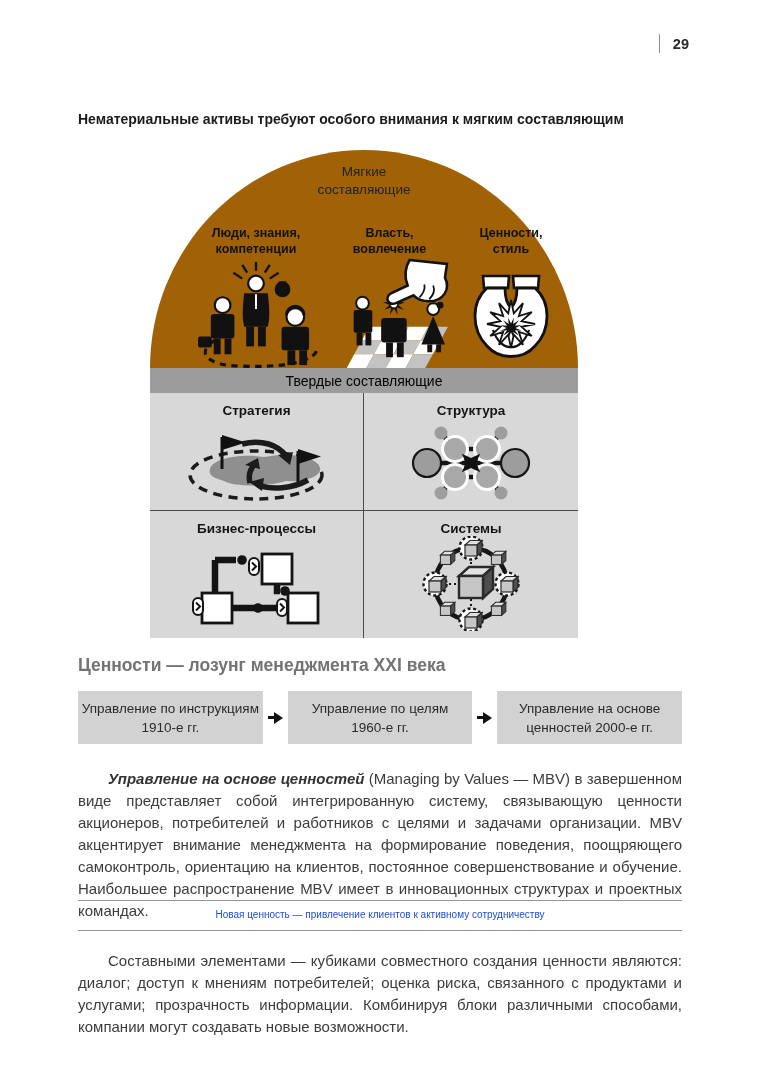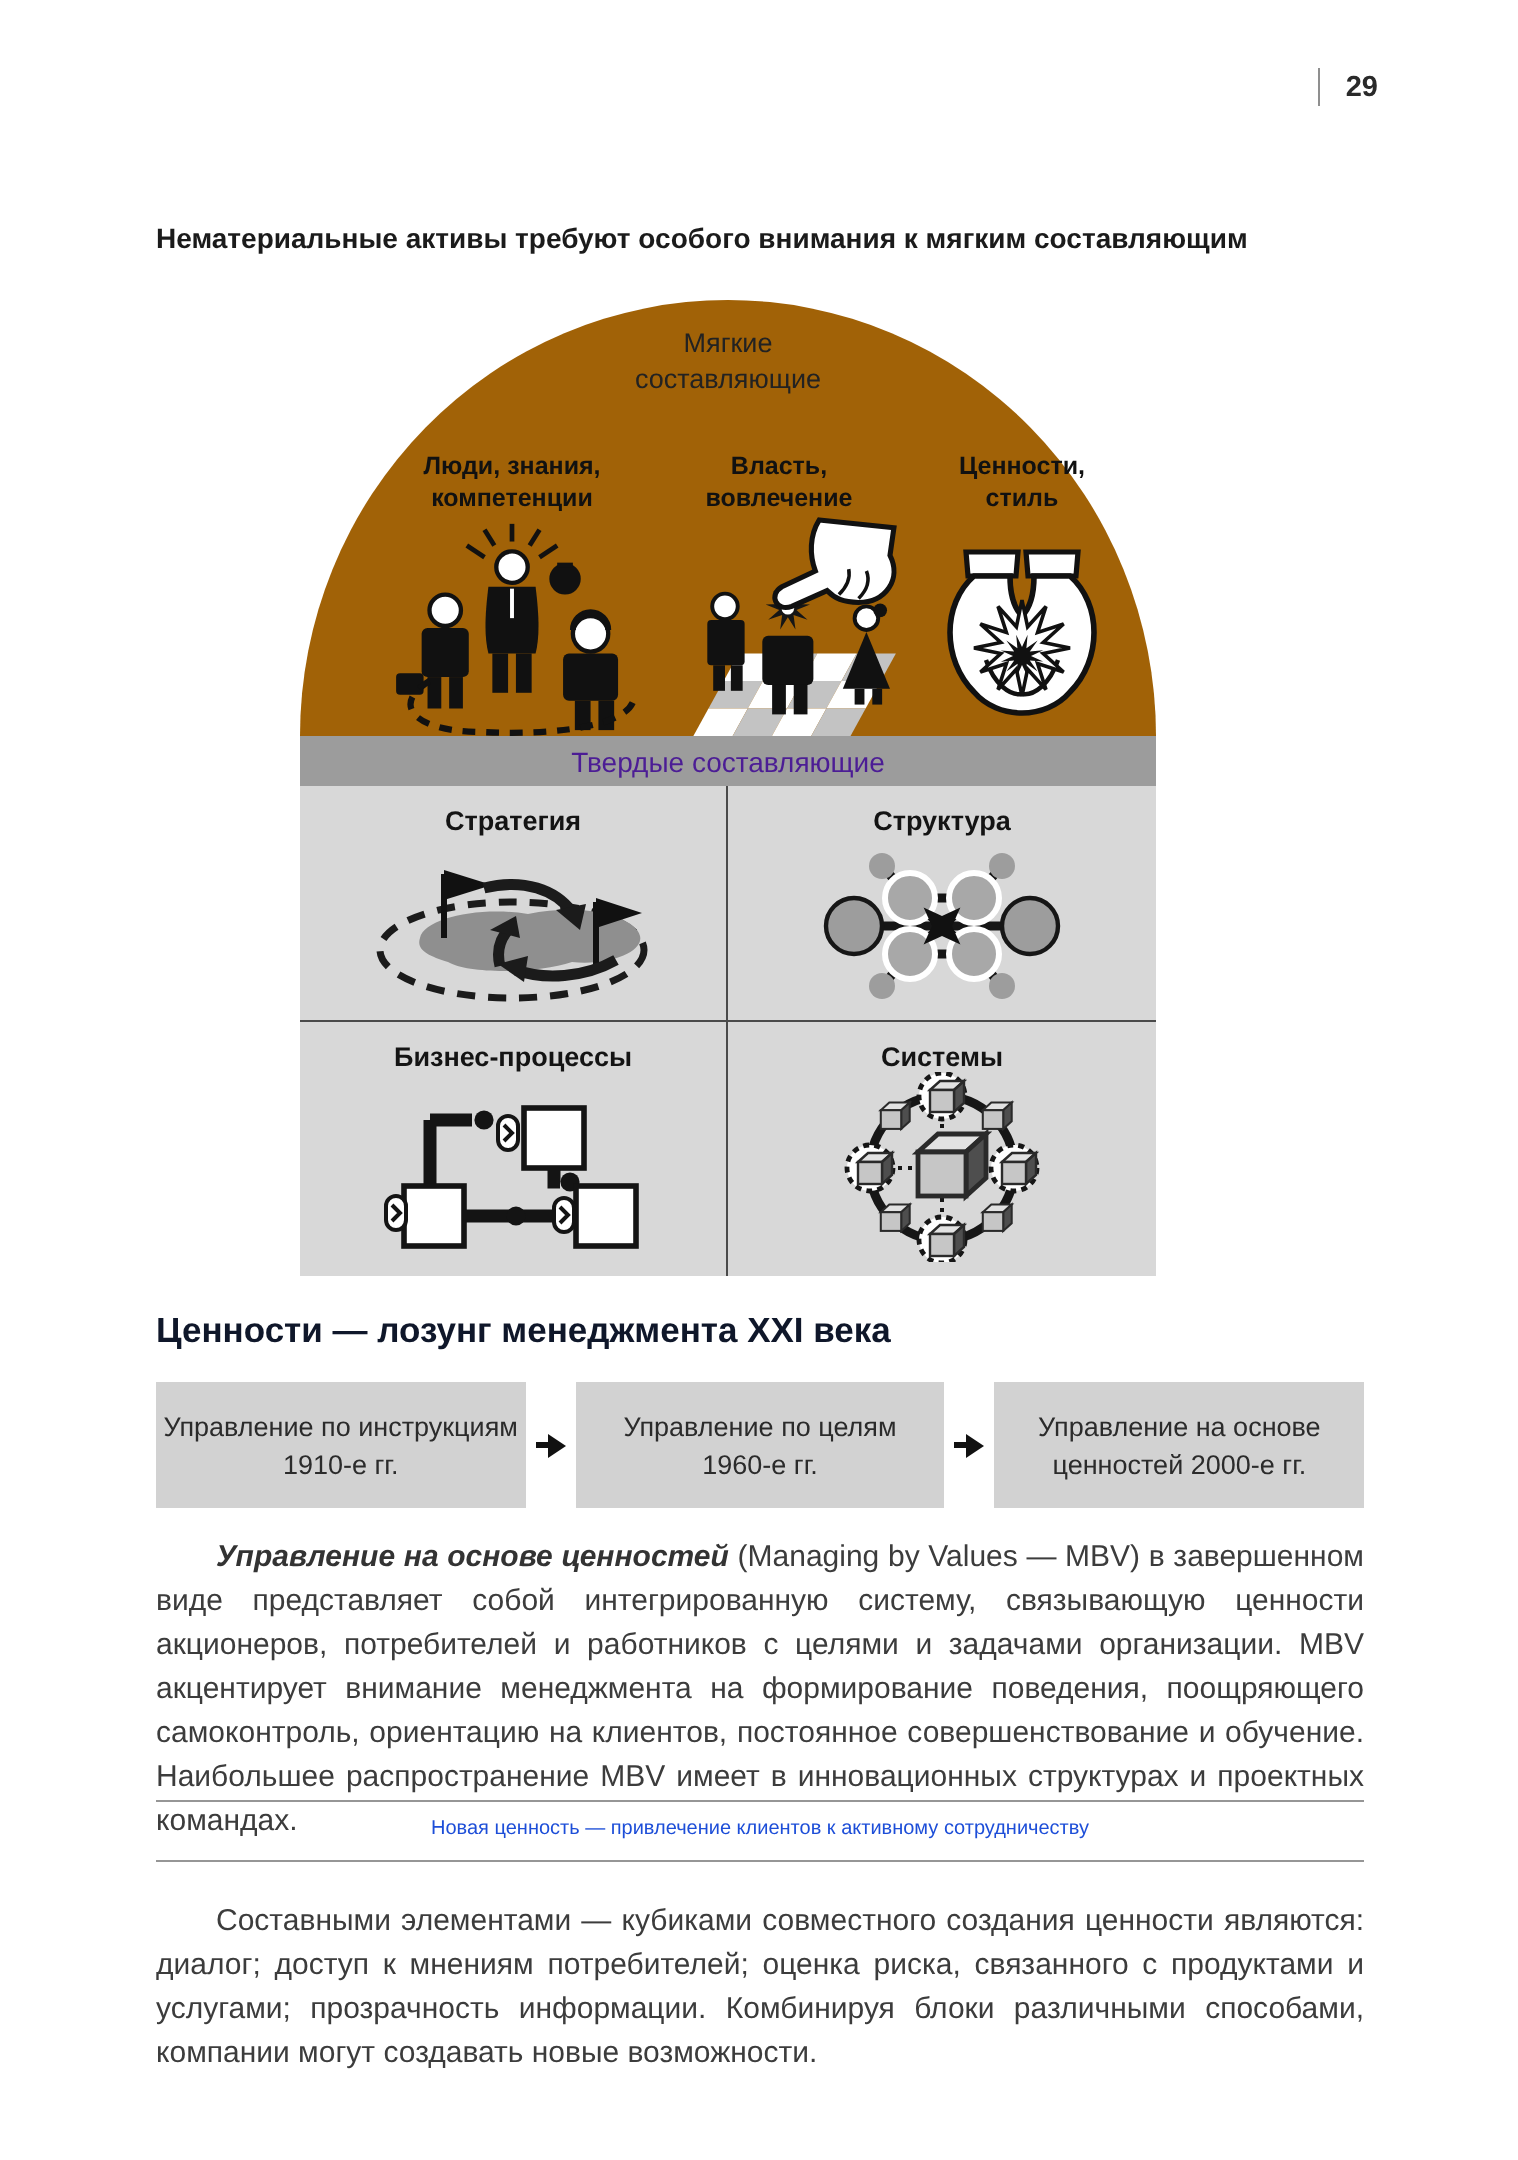--- a/index.html
+++ b/index.html
@@ -7,43 +7,43 @@
   .page{position:relative;width:759px;height:1080px;overflow:hidden;background:#fff;}
 
   
   .hdr{position:absolute;top:34px;right:70px;display:flex;align-items:center;gap:13px;}
   .hdr-chapter{font-size:12.5px;letter-spacing:1.6px;color:#5e5e5e;}
   .hdr-div{width:1px;height:19px;background:#8f8f8f;}
   .hdr-page{font-size:14.5px;font-weight:bold;color:#2a2a2a;}
 
   
   .h1{position:absolute;left:78px;top:108px;width:615px;font-size:14px;line-height:23px;font-weight:bold;color:#1b1b1b;}
-  .h2{position:absolute;left:78px;top:655px;width:615px;font-size:17.5px;font-weight:bold;color:#0f172a;}
+  .h2{position:absolute;left:78px;top:655px;width:615px;font-size:17.5px;font-weight:bold;color:#737373;}
 
   
   .diagram{position:absolute;left:150px;top:150px;width:428px;}
   .dome{width:428px;height:218px;background:#a16207;border-radius:50% 50% 0 0 / 100% 100% 0 0;box-sizing:border-box;padding-top:13px;}
   .dome-title{text-align:center;font-size:13.5px;line-height:18px;color:#222;white-space:pre-line;}
   .soft-cols{display:flex;justify-content:space-between;box-sizing:border-box;padding:0 26px 0 40px;margin-top:26px;height:143px;}
   .soft-col{display:flex;flex-direction:column;align-items:center;}
   .soft-col.c1{width:132px;} .soft-col.c2{width:136px;} .soft-col.c3{width:120px;}
   .soft-label{font-size:12.5px;line-height:16px;font-weight:bold;color:#111;text-align:center;white-space:pre-line;}
   .soft-icon{margin-top:auto;display:block;}
-  .hard-bar{height:25px;background:#9c9c9c;display:flex;align-items:center;justify-content:center;font-size:14px;color:#4c1d95;}
+  .hard-bar{height:25px;background:#9c9c9c;display:flex;align-items:center;justify-content:center;font-size:14px;color:#000000;}
   .hard-grid{height:245px;background:#d8d8d8;display:grid;grid-template-columns:1fr 1fr;grid-template-rows:1fr 1fr;}
   .hard-cell{display:flex;flex-direction:column;align-items:center;box-sizing:border-box;padding-top:10px;}
   .hard-cell.b1{border-right:1px solid #4a4a4a;border-bottom:1px solid #4a4a4a;}
   .hard-cell.b2{border-bottom:1px solid #4a4a4a;}
   .hard-cell.b3{border-right:1px solid #4a4a4a;}
   .hard-label{font-size:13.5px;font-weight:bold;color:#141414;}
   .hard-icon{margin-top:auto;margin-bottom:7px;display:block;}
 
   
   .timeline{position:absolute;left:78px;top:691px;width:604px;display:flex;align-items:center;}
-  .tl-box{flex:1;height:63px;background:#d2d2d2;display:flex;flex-direction:column;align-items:center;justify-content:center;font-size:13.5px;line-height:19px;color:#2b2b2b;text-align:center;}
+  .tl-box{flex:1;height:53px;background:#d2d2d2;display:flex;flex-direction:column;align-items:center;justify-content:center;font-size:13.5px;line-height:19px;color:#2b2b2b;text-align:center;}
   .tl-arrow{width:25px;display:flex;align-items:center;justify-content:center;}
   .tl-arrow .stem{width:6px;height:3px;background:#111;}
   .tl-arrow .head{width:0;height:0;border-left:9px solid #111;border-top:6px solid transparent;border-bottom:6px solid transparent;}
 
   
   .para{position:absolute;left:78px;width:604px;font-size:15px;line-height:22px;text-align:justify;color:#3c3c3c;margin:0;}
   .p1{top:768px;}
   .p1 em{font-weight:600;color:#333;}
   .p2{top:950px;}
   .rule-head{position:absolute;left:78px;top:900px;width:604px;border-top:1px solid #969696;border-bottom:1px solid #969696;box-sizing:border-box;padding:8px 0 10px;text-align:center;font-size:10px;color:#1d4ed8;}

